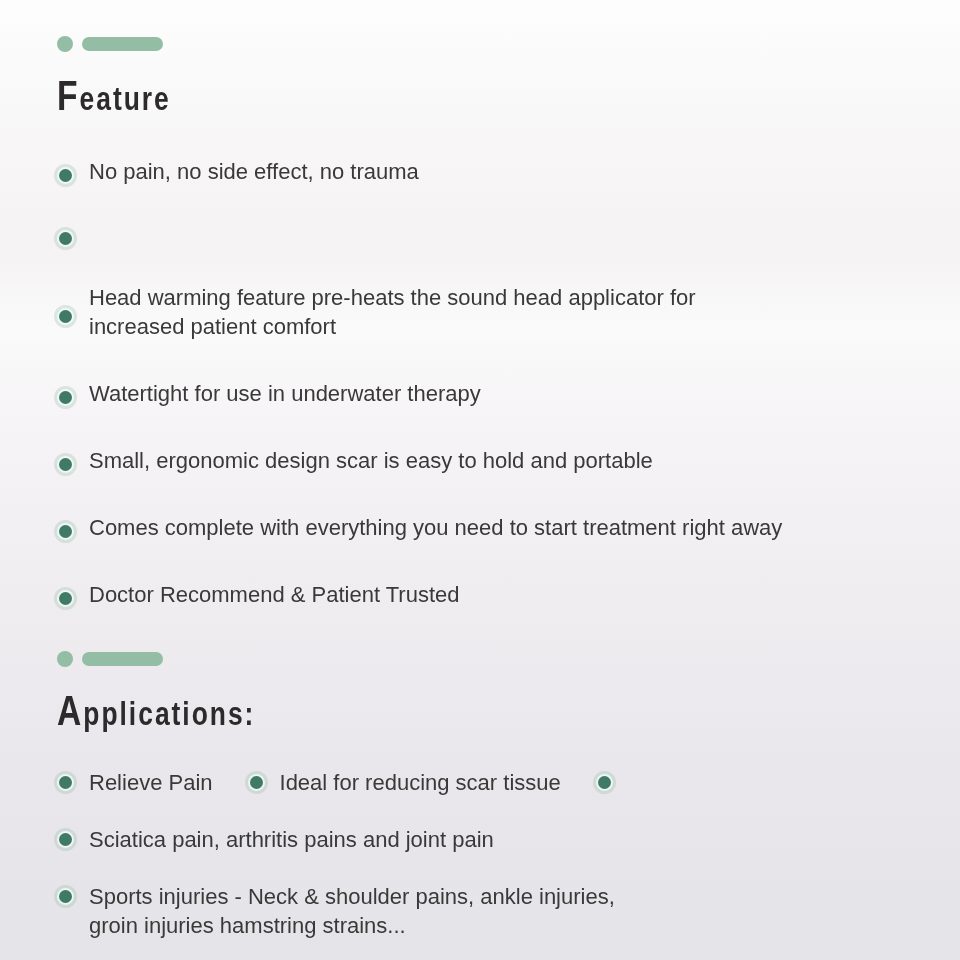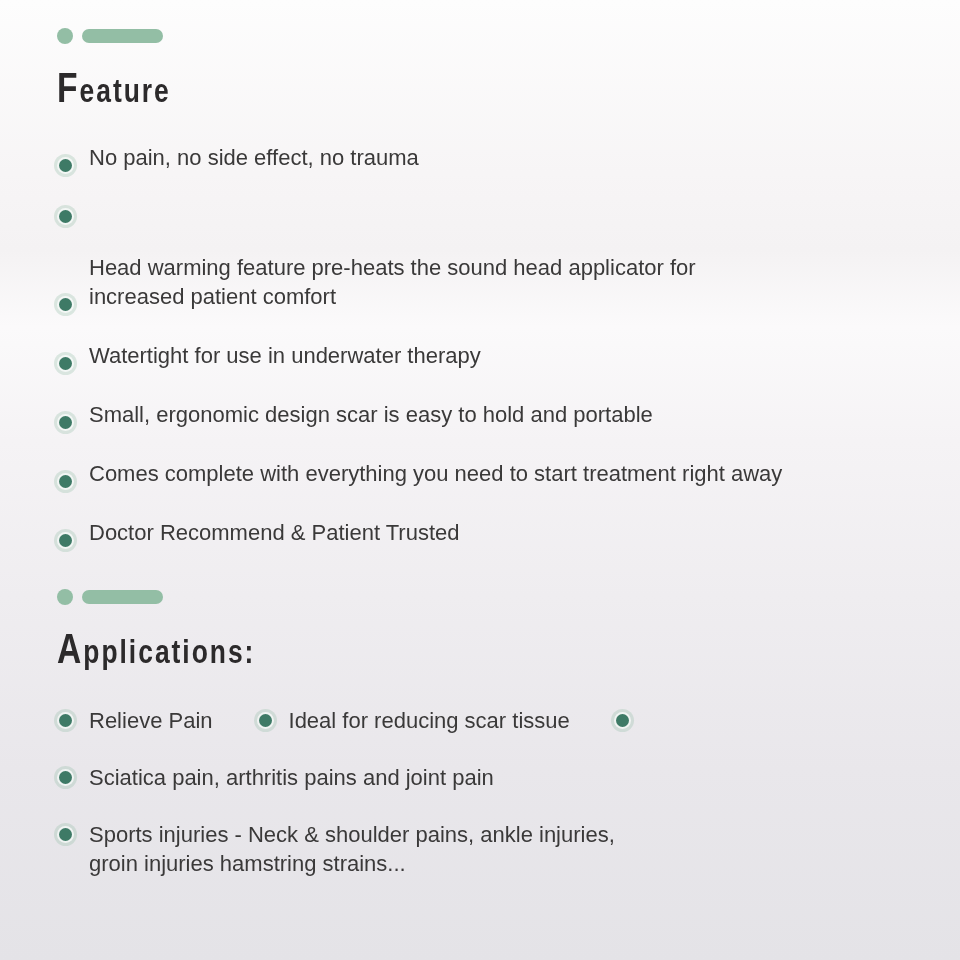--- a/index.html
+++ b/index.html
@@ -7,21 +7,21 @@
     width: 960px; height: 960px; overflow: hidden;
     font-family: "Liberation Sans", sans-serif;
     background: linear-gradient(180deg,
       #fdfdfd 0%, #f7f5f6 18%, #f4f2f3 26%,
       #fbfafb 34%, #f5f3f5 46%, #efedf0 62%,
       #e9e7eb 80%, #e4e3e7 100%);
   }
   .page {
     box-sizing: border-box;
     width: 960px; height: 940px;
-    padding: 28px 38px 0 57px;
+    padding: 36px 38px 0 57px;
   }
   
   .marker { display: flex; align-items: center; gap: 9px; height: 16px; }
   .marker-dot {
     width: 16px; height: 16px; border-radius: 50%;
     background: #93bea5;
   }
   .marker-bar {
     width: 81px; height: 14px; border-radius: 7px;
     background: #93bea5;
@@ -35,39 +35,40 @@
     transform: scaleX(0.8);
     transform-origin: left center;
     white-space: nowrap;
   }
   h2.section-heading::first-letter {
     font-size: 42px;
   }
   
   .bullets { list-style: none; margin: 32px 0 0 0; padding: 0; }
   .bullet-item {
-    display: flex; align-items: flex-end;
+    display: flex; align-items: center;
     margin-bottom: 30px;
     font-size: 22px; line-height: 29px;
     color: #3a3939;
+    margin-top: 38px;
   }
   .bullet-dot {
     flex: 0 0 auto;
     width: 13px; height: 13px; border-radius: 50%;
     background: #3e7a66;
     box-shadow: 0 0 0 2px rgba(255,255,255,0.7), 0 0 0 5px rgba(147,190,165,0.30);
     margin: 8px 17px 0 2px;
   }
   .bullet-text { white-space: pre-line; }
   
   .applications-block { margin-top: 42px; }
   .app-rows { margin-top: 34px; }
   .app-row {
     display: flex; align-items: flex-start;
-    column-gap: 44px;
+    column-gap: 35px;
     margin-bottom: 28px;
   }
   .app-item {
     display: inline-flex; align-items: flex-start;
     font-size: 22px; line-height: 29px;
     color: #3a3939;
   }
 </style>
 </head>
 <body>

